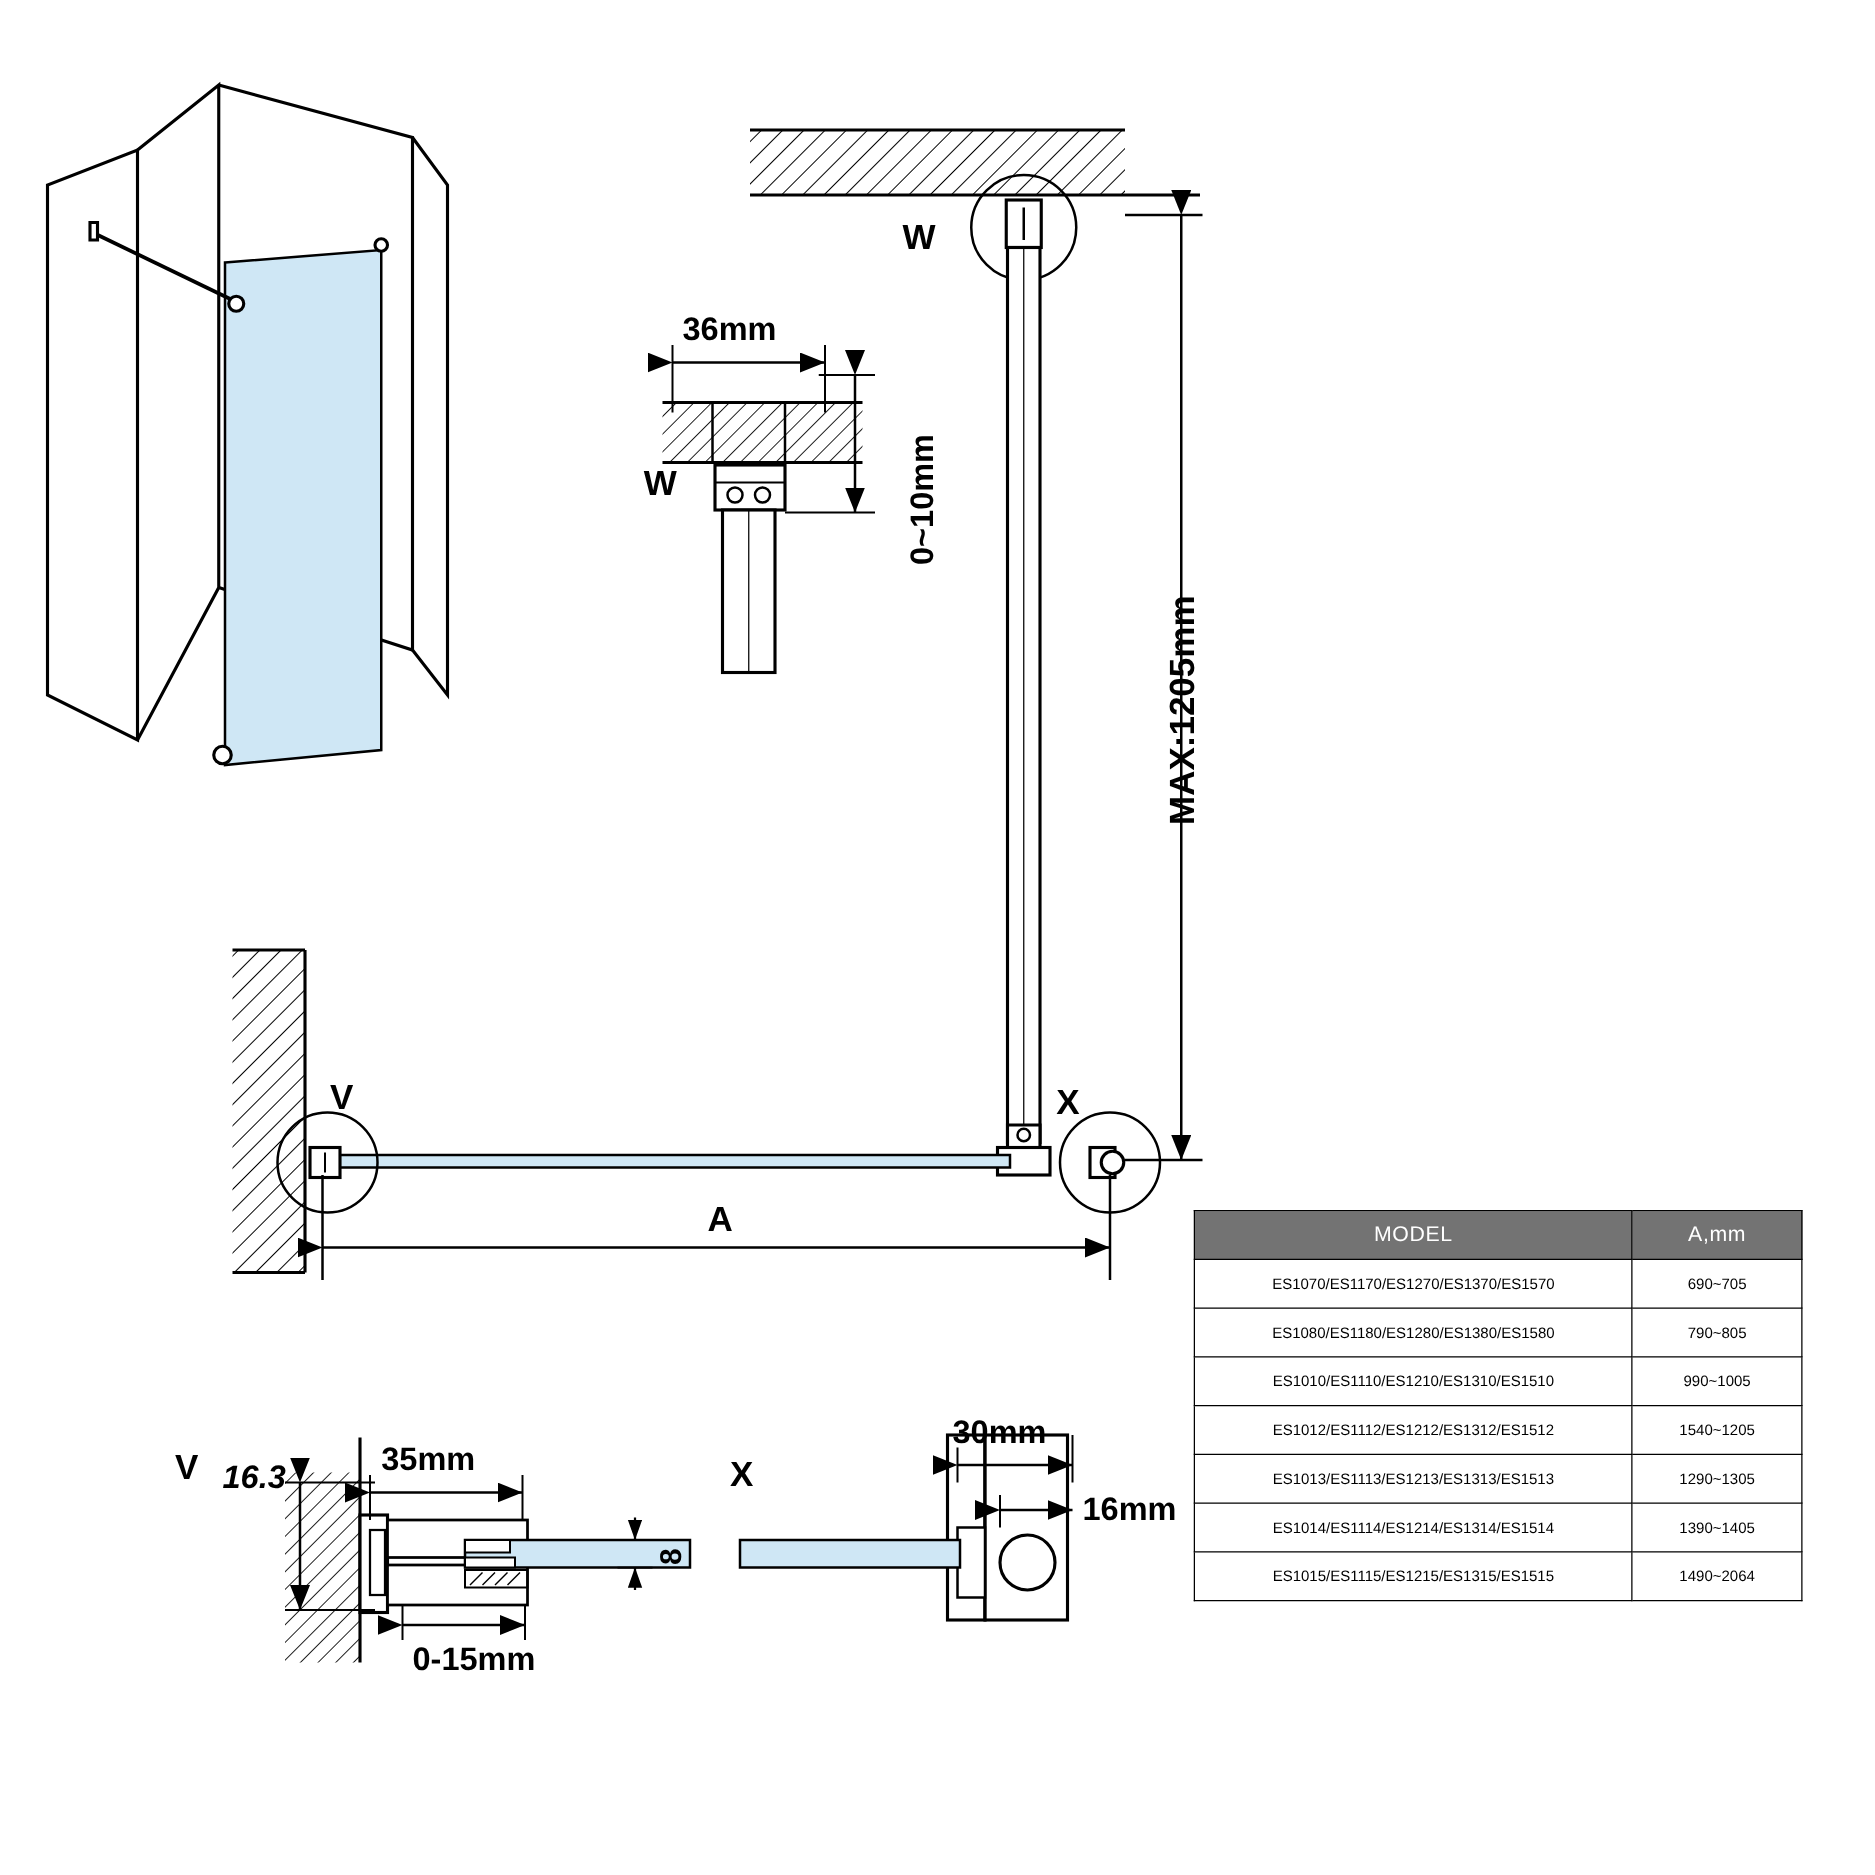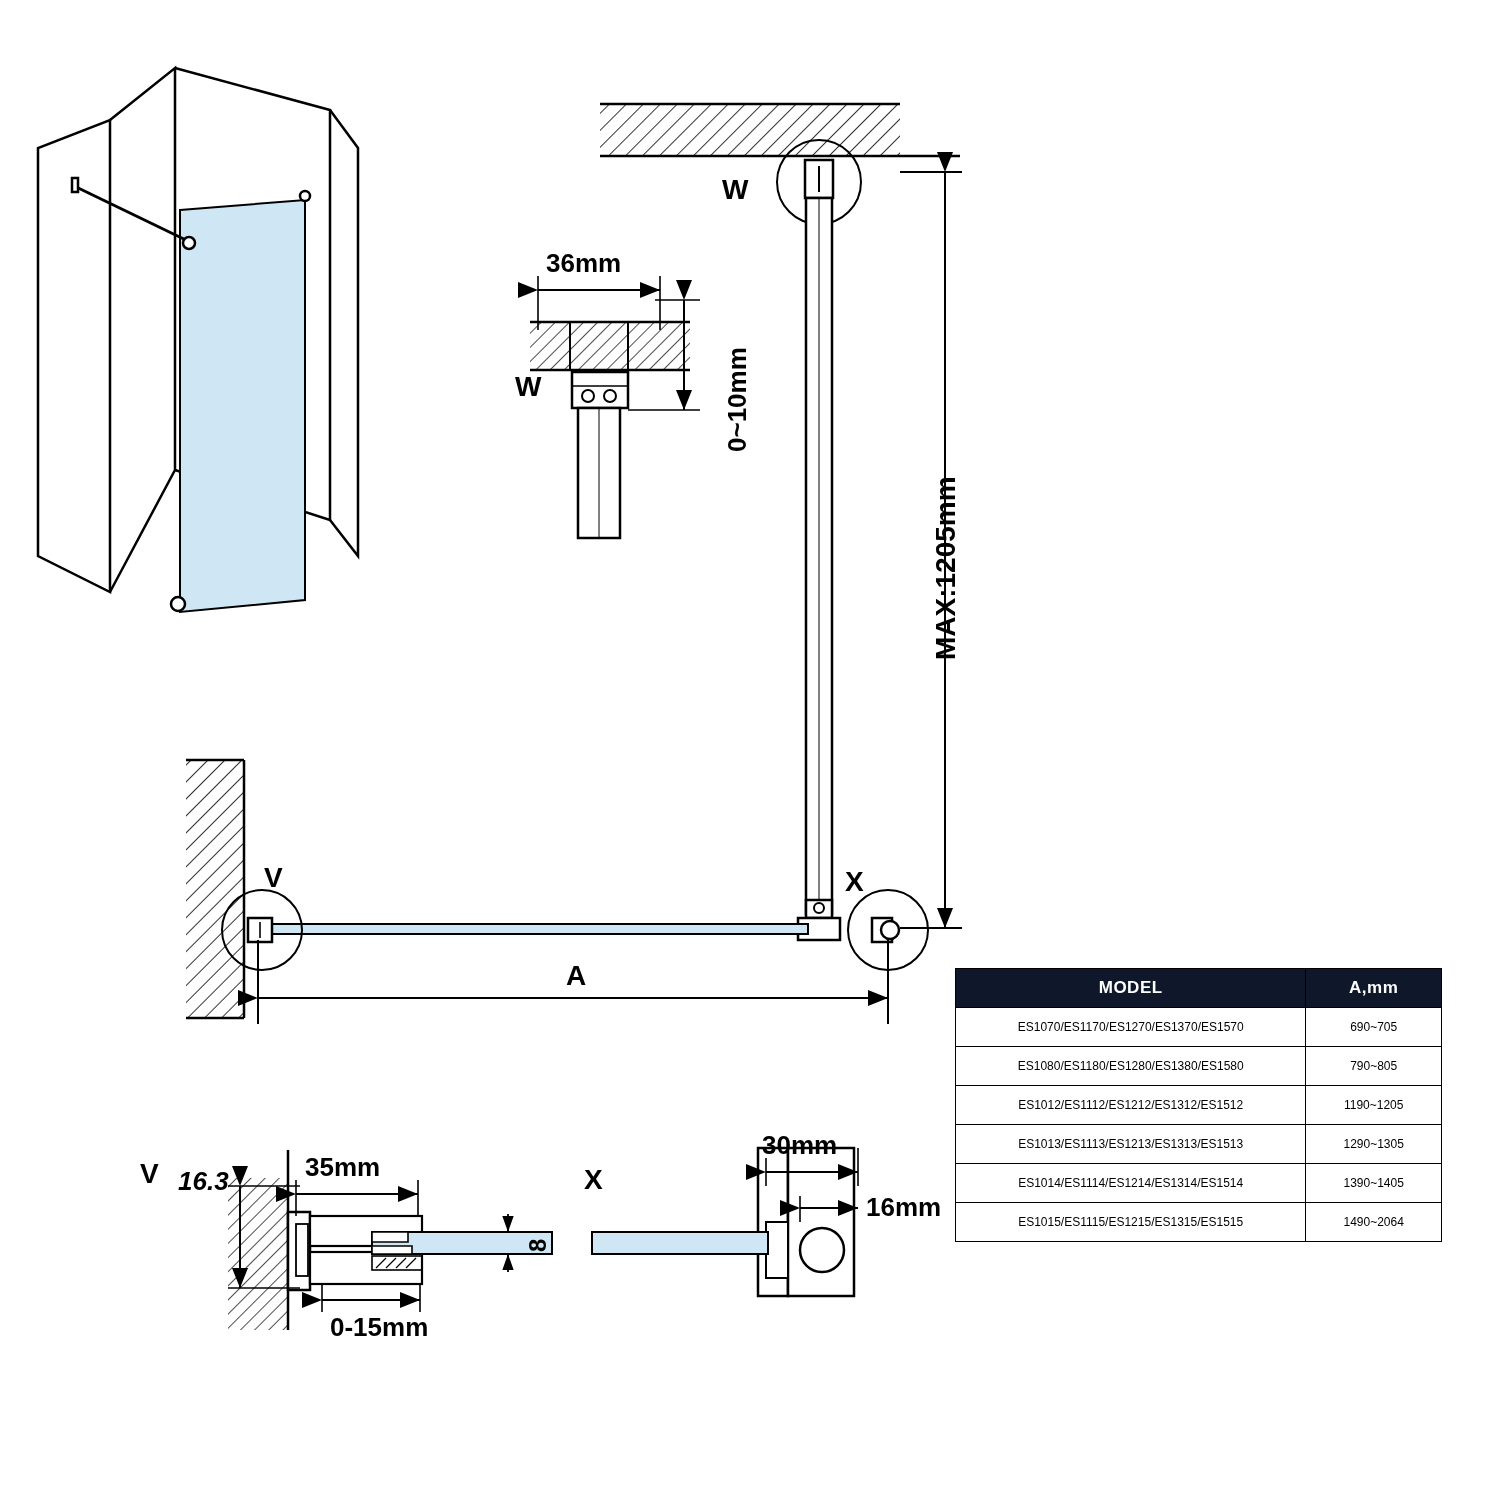--- a/index.html
+++ b/index.html
@@ -9,21 +9,21 @@
 
   .lbl{position:absolute;font-weight:bold;white-space:nowrap;}
   .lbl-28{font-size:28px;}
   .lbl-26{font-size:26px;}
   .lbl-24{font-size:24px;}
   .rot90{transform:rotate(-90deg);transform-origin:0 0;}
 
   
   .tbl{position:absolute;left:955px;top:968px;width:487px;border-collapse:collapse;}
   .tbl th,.tbl td{border:1px solid #000;font-size:12px;text-align:center;padding:0;height:38px;}
-  .tbl th{background:#0f172a;color:#fff;font-size:17px;font-weight:bold;letter-spacing:.5px;}
+  .tbl th{background:#737373;color:#fff;font-size:17px;font-weight:normal;letter-spacing:.5px;}
   .tbl td.model{width:350px;font-weight:normal;}
   .tbl td.amm{width:135px;}
 </style>
 </head>
 <body>
 
 <div class="stage">
 
 <svg viewBox="0 0 1500 1500">
   <defs>
@@ -214,22 +214,26 @@
   <tbody id="tbody">
         <tr>
           <td class="model">ES1070/ES1170/ES1270/ES1370/ES1570</td>
           <td class="amm">690~705</td>
         </tr>
         <tr>
           <td class="model">ES1080/ES1180/ES1280/ES1380/ES1580</td>
           <td class="amm">790~805</td>
         </tr>
         <tr>
+          <td class="model">ES1010/ES1110/ES1210/ES1310/ES1510</td>
+          <td class="amm">990~1005</td>
+        </tr>
+        <tr>
           <td class="model">ES1012/ES1112/ES1212/ES1312/ES1512</td>
-          <td class="amm">1190~1205</td>
+          <td class="amm">1540~1205</td>
         </tr>
         <tr>
           <td class="model">ES1013/ES1113/ES1213/ES1313/ES1513</td>
           <td class="amm">1290~1305</td>
         </tr>
         <tr>
           <td class="model">ES1014/ES1114/ES1214/ES1314/ES1514</td>
           <td class="amm">1390~1405</td>
         </tr>
         <tr>

